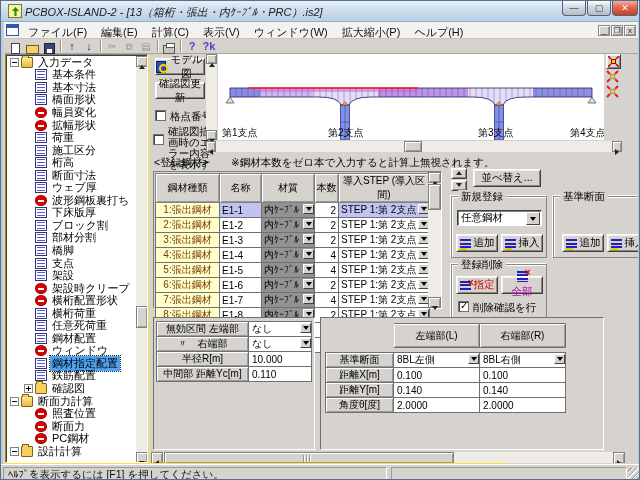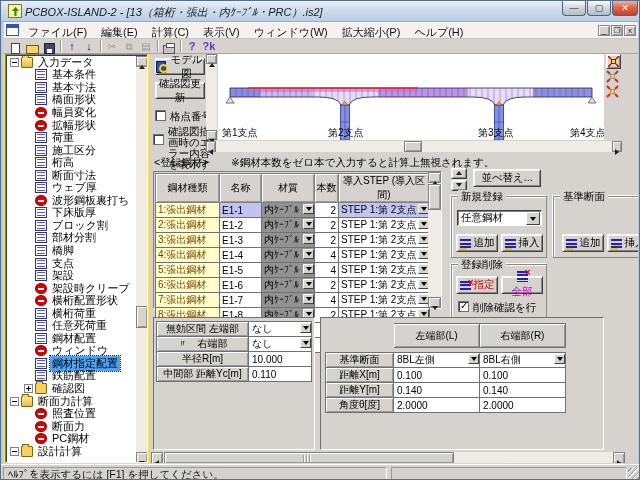--- a/index.html
+++ b/index.html
@@ -107,21 +107,21 @@
   .mini-ico svg{display:block;}
 
   #note-line{font-size:10.5px;color:#000;white-space:nowrap;}
 
   
   #steel-wrap{left:4px;top:117px;width:289px;height:138px;border:1px solid #fff;border-top-color:#808080;border-left-color:#808080;background:#d6d3ce;}
   #steel-table{position:absolute;left:1px;top:1px;width:274px;border-collapse:collapse;table-layout:fixed;}
   #steel-table th{background:#d6d3ce;border:1px solid #808080;box-shadow:inset 1px 1px 0 #fff,inset -1px -1px 0 #9a9a9a;
     font-size:10px;font-weight:normal;height:20px;padding:0;}
   #steel-table td{border:1px solid #707070;font-size:10px;height:12px;padding:0 2px;white-space:nowrap;overflow:hidden;}
-  td.c-kind{background:#ffffcc;color:#7c3c00;margin-top:7px;}
+  td.c-kind{background:#ffffcc;color:#7c3c00;text-align:center;margin-top:7px;}
   td.c-name{background:#fff;}
   td.c-mat{background:#929292;color:#000;position:relative;padding-right:12px;}
   td.c-count{background:#fff;text-align:right;}
   td.c-step{background:#fff;position:relative;padding-right:12px;}
   tr.sel td.c-name,tr.sel td.c-step{background:#c3c3f3;}
   .dd{position:absolute;right:0px;top:1px;width:11px;height:10px;background:#d6d3ce;border:1px solid #404040;
     border-top-color:#fff;border-left-color:#fff;display:flex;align-items:center;justify-content:center;}
   .dd::after{content:"";width:0;height:0;border-left:3px solid transparent;border-right:3px solid transparent;border-top:4px solid #000;}
   #steel-vscroll{position:absolute;right:0;top:0;width:13px;height:136px;background:#efece6;}
 

